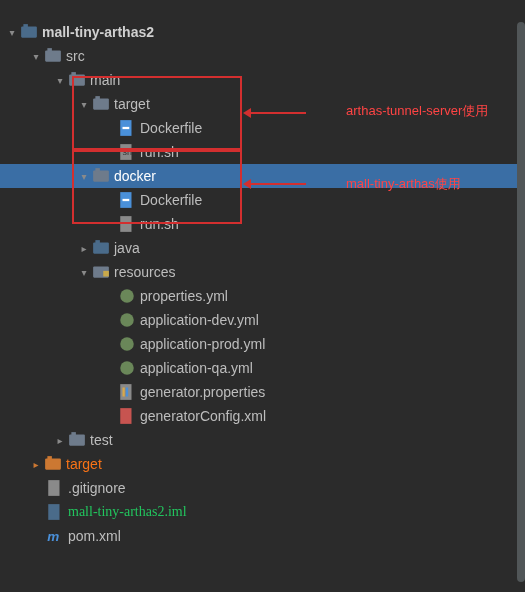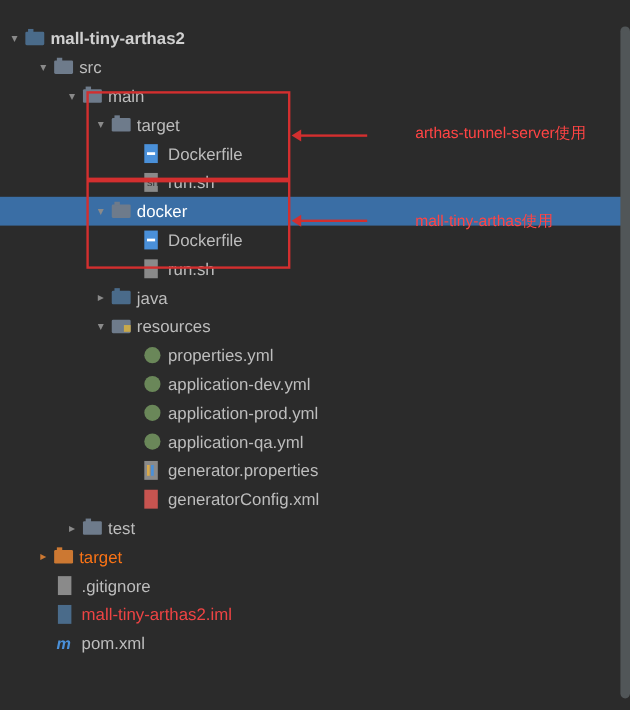--- a/index.html
+++ b/index.html
@@ -31,21 +31,21 @@
 .arrow.closed::before { content:"▸"; }
 .icon {
   width:18px; height:18px;
   display:flex; align-items:flex-end; justify-content:center;
   margin-right:4px;
   font-size:13px;
 }
 .label { color:#bdbdbd; }
 .label.bold { font-weight:bold; color:#d0d0d0; }
 .label.orange { color:#f97316; }
-.label.green { color:#ef4444; }
+.label.green { color:#22c55e;font-family:Liberation Serif, serif; }
 .box {
   position:absolute;
   border:2px solid #d32f2f;
   pointer-events:none;
   z-index:10;
 }
 .arrow-line {
   position:absolute;
   height:2px;
   background:#d32f2f;

